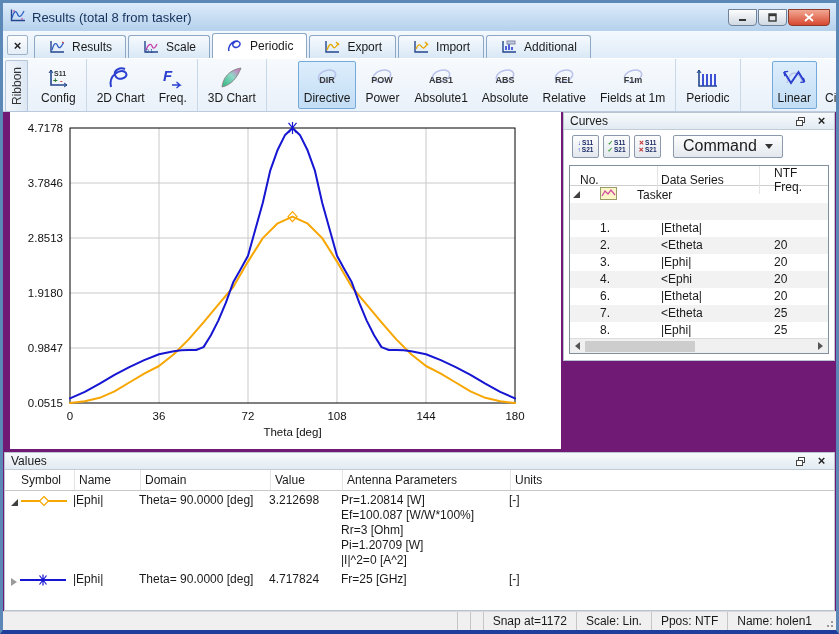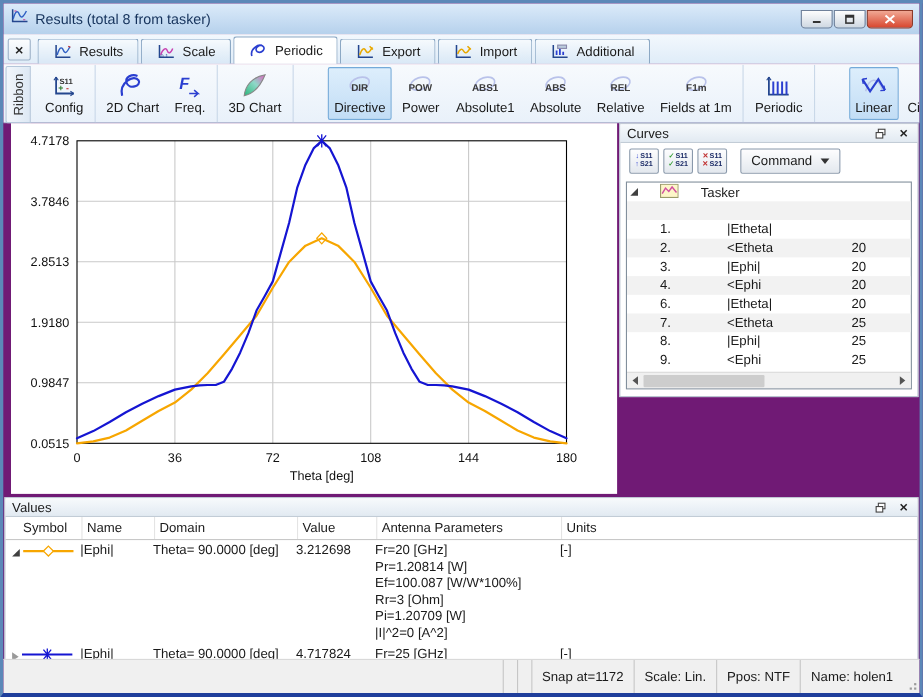--- a/index.html
+++ b/index.html
@@ -52,21 +52,21 @@
     display:flex;align-items:center;padding:0 6px;font-size:12px;}
   .pbtns{margin-left:auto;display:flex;gap:8px;align-items:center;}
   .pbtn{display:flex;align-items:center;justify-content:center;width:13px;height:13px;color:#222;font-size:13px;font-weight:bold;line-height:10px;}
   
   .ctoolbar{display:flex;gap:4px;align-items:center;padding:5px 8px;height:32px;}
   .sbtn{width:27px;height:23px;border:1px solid #8a99ab;border-radius:2px;background:linear-gradient(#fdfdfe,#e3e8ee);
     display:flex;flex-direction:column;align-items:center;justify-content:center;}
   .srow{display:flex;align-items:center;gap:1px;font-size:6.5px;font-weight:bold;line-height:7px;color:#1b2b66;}
   .spre{font-size:6.5px;}
   .cmdbtn{margin-left:8px;height:23px;border:1px solid #8a99ab;border-radius:2px;background:linear-gradient(#fdfdfe,#e3e8ee);
-    display:flex;align-items:center;gap:8px;padding:0 9px;font-size:12px;}
+    display:flex;align-items:center;gap:8px;padding:0 9px;font-size:16px;}
   .caret{width:0;height:0;border-left:4px solid transparent;border-right:4px solid transparent;border-top:5px solid #333;}
   
   .ctable{position:absolute;left:5px;right:5px;top:52px;bottom:6px;border:1px solid #828f9c;background:#fff;overflow:hidden;}
   .chead{display:grid;grid-template-columns:88px 102px 1fr;height:20px;border-bottom:1px solid #cfcfcf;align-items:center;font-size:12px;background:#fff;}
   .chead .hc{height:100%;display:flex;align-items:center;padding-left:10px;border-right:1px solid #e4e4e4;}
   .chead .hc:nth-child(2){padding-left:3px;}
   .chead .hc:nth-child(3){padding-left:14px;border-right:none;}
   .crow{display:grid;grid-template-columns:88px 102px 1fr;height:17px;align-items:center;font-size:12px;}
   .crow.stripe{background:#f2f2f2;}
   .cno{padding-left:30px;}
@@ -85,21 +85,21 @@
   .vhead{display:grid;grid-template-columns:58px 66px 130px 72px 168px 1fr;height:21px;align-items:center;
     font-size:12px;border-bottom:1px solid #c8c8c8;padding-left:12px;}
   .vhead .hc{height:100%;display:flex;align-items:center;padding-left:4px;border-right:1px solid #e4e4e4;}
   .vhead .hc:last-child{border-right:none;}
   .vrow{display:grid;grid-template-columns:58px 66px 130px 72px 168px 1fr;align-items:start;
     font-size:12px;padding:2px 0 2px 6px;}
   .vcell{padding-left:4px;line-height:15px;}
   .vsym{display:flex;align-items:center;gap:3px;padding-top:2px;}
   .pline{line-height:15px;white-space:nowrap;}
   
-  .statusbar{position:absolute;left:0;right:0;bottom:0;height:31px;background:#f0f0f0;border-top:1px solid #d9d9d9;
+  .statusbar{position:absolute;left:0;right:0;bottom:0;height:19px;background:#f0f0f0;border-top:1px solid #d9d9d9;
     display:flex;align-items:stretch;font-size:12px;}
   .scell{display:flex;align-items:center;padding:0 9px;border-left:1px solid #c6c6c6;white-space:nowrap;}
   .scell.sp{width:13px;padding:0;}
   .spacer{flex:1;border:none;}
   .grip{width:15px;display:flex;align-items:flex-end;justify-content:flex-end;padding:0 2px 2px 0;}
   .grip i{width:2px;height:2px;background:#9a9a9a;margin:1px;box-shadow:-4px 0 #9a9a9a,0 -4px #9a9a9a;}
 </style>
 </head>
 <body>
 
@@ -423,20 +423,25 @@
               <span class="slab">S21</span>
             </div>
           </div>
         </span>
       <div class="cmdbtn">
         <span>Command</span>
         <span class="caret"></span>
       </div>
     </div>
     <div class="ctable">
+      <div class="chead" id="curves-head">
+          <div class="hc">No.</div>
+          <div class="hc">Data Series</div>
+          <div class="hc">NTF Freq.</div>
+        </div>
       <div id="curves-rows">
           <div class="cgrouprow">
             <span class="tri-e"></span>
             <span><svg width="17" height="13">
                 <rect x="0.5" y="0.5" width="16" height="12" fill="#fdf6c9" stroke="#9a9a6a"></rect>
                 <path d="M2 9l3-5 3 3 3-4 4 5" fill="none" stroke="#d14fa0" stroke-width="1.3"></path>
               </svg></span>
             <span>Tasker</span>
           </div>
           <div class="crow stripe">
@@ -520,21 +525,20 @@
             <span class="tri-e"></span>
             <span><svg width="46" height="12">
                 <path d="M0 6h46" stroke="#f7a600" stroke-width="2"></path>
                 <path d="M23 1.5L27.5 6 23 10.5 18.5 6Z" fill="#fff" stroke="#f7a600" stroke-width="1.2"></path>
               </svg></span>
           </div>
           <div class="vcell">|Ephi|</div>
           <div class="vcell">Theta= 90.0000 [deg]</div>
           <div class="vcell">3.212698</div>
           <div class="vcell">
-            <div class="pline">Fr=20 [GHz]</div>
             <div class="pline">Pr=1.20814 [W]</div>
             <div class="pline">Ef=100.087 [W/W*100%]</div>
             <div class="pline">Rr=3 [Ohm]</div>
             <div class="pline">Pi=1.20709 [W]</div>
             <div class="pline">|I|^2=0 [A^2]</div>
           </div>
           <div class="vcell">[-]</div>
         </div>
         <div class="vrow">
           <div class="vsym">

